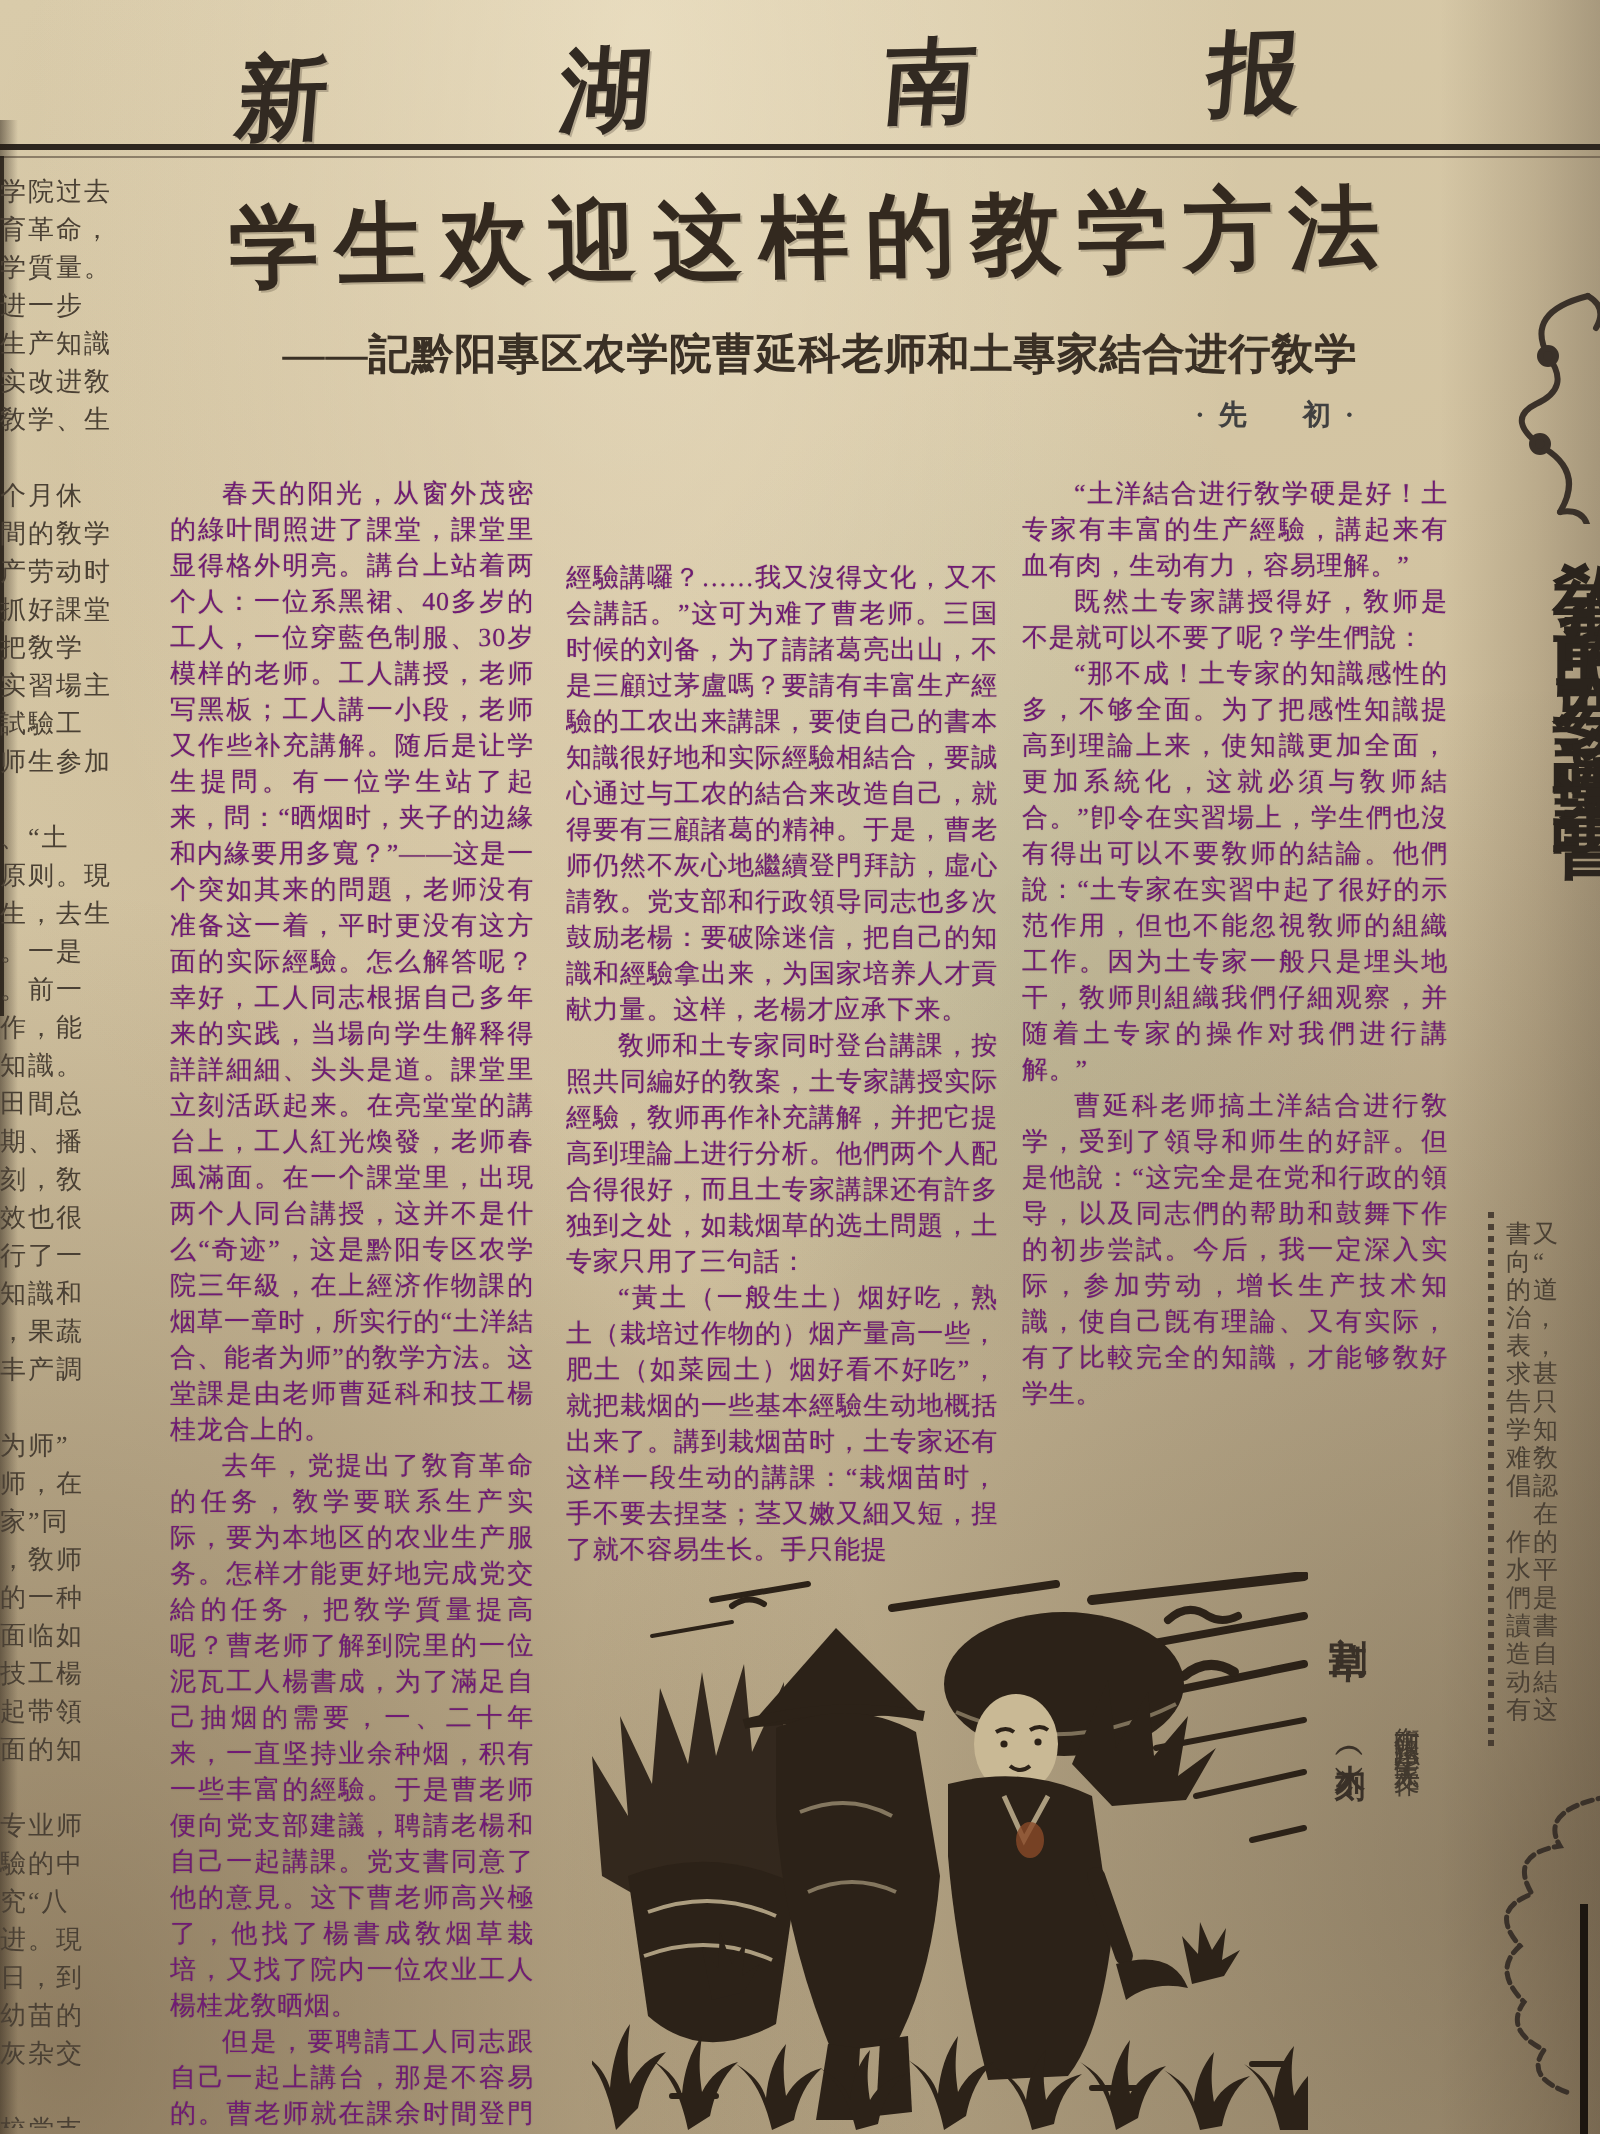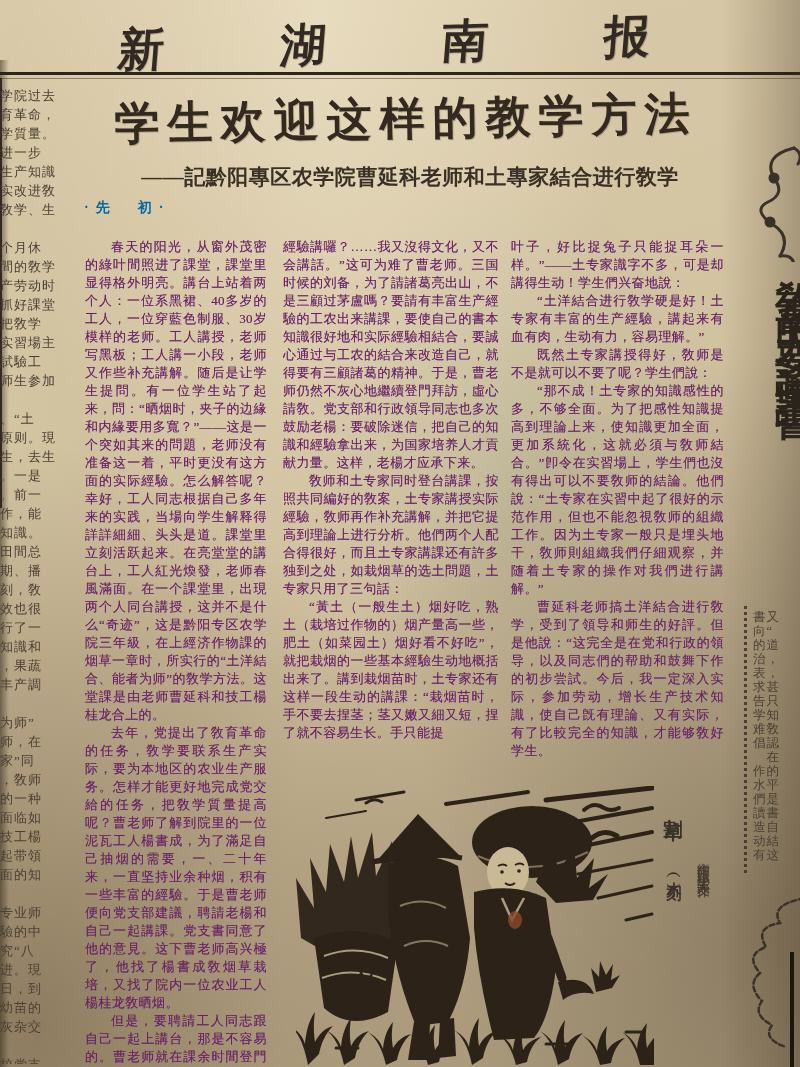--- a/index.html
+++ b/index.html
@@ -35,28 +35,28 @@
     font-size:13px;color:#4a4034;}
   .left-strip div{height:19px;line-height:19px;text-align:left;white-space:nowrap;
     letter-spacing:1px;}
   
   .headline{left:84px;top:94px;width:644px;text-align:center;color:#33291f;
     font-size:45px;font-weight:bold;letter-spacing:8px;line-height:1.1;
     font-family:"DejaVu Serif", serif;transform:rotate(-1deg);
     text-shadow:1px 1px 0 rgba(40,30,20,.22);}
   .subhead{left:110px;top:163px;width:600px;text-align:center;color:#3a3025;
     font-size:21px;font-weight:bold;letter-spacing:0.5px;white-space:nowrap;}
-  .byline{left:84px;top:199px;width:600px;text-align:left;color:#0369a1;
+  .byline{left:84px;top:199px;width:600px;text-align:right;color:#404040;
     font-size:14px;font-weight:bold;letter-spacing:7px;}
   
   .bodycol{top:238px;overflow:hidden;font-size:13px;line-height:18px;
     color:#701a75;text-align:justify;letter-spacing:0.4px;
     text-shadow:0 0 0.6px rgba(70,60,48,.55);font-family:Liberation Serif, serif;}
   .bodycol p{margin:0;text-indent:2em;}
-  .bodycol p.cont{text-indent:0;}
+  .bodycol p.cont{text-indent:0;margin-top:42px;}
   .col1{left:85px;width:182px;height:845px;}
   .col2{left:283px;width:216px;height:564px;}
   .col3{left:511px;width:213px;height:570px;}
   
   .illus{left:296px;top:786px;width:358px;height:281px;}
   .cap-title{left:664px;top:803px;writing-mode:vertical-rl;color:#3a3128;
     font-weight:bold;font-size:19px;letter-spacing:3px;line-height:1;}
   .cap-medium{left:666px;top:868px;writing-mode:vertical-rl;color:#3a3128;
     font-weight:bold;font-size:15px;letter-spacing:2px;line-height:1;}
   .cap-author{left:697px;top:853px;writing-mode:vertical-rl;color:#433a2f;
@@ -146,21 +146,20 @@
   <p>春天的阳光，从窗外茂密的綠叶間照进了課堂，課堂里显得格外明亮。講台上站着两个人：一位系黑裙、40多岁的工人，一位穿藍色制服、30岁模样的老师。工人講授，老师写黑板；工人講一小段，老师又作些补充講解。随后是让学生提問。有一位学生站了起来，問：“晒烟时，夹子的边緣和内緣要用多寬？”——这是一个突如其来的問題，老师没有准备这一着，平时更没有这方面的实际經驗。怎么解答呢？幸好，工人同志根据自己多年来的实践，当場向学生解释得詳詳細細、头头是道。課堂里立刻活跃起来。在亮堂堂的講台上，工人紅光煥發，老师春風滿面。在一个課堂里，出現两个人同台講授，这并不是什么“奇迹”，这是黔阳专区农学院三年級，在上經济作物課的烟草一章时，所实行的“土洋結合、能者为师”的敎学方法。这堂課是由老师曹延科和技工楊桂龙合上的。</p>
   <p>去年，党提出了敎育革命的任务，敎学要联系生产实际，要为本地区的农业生产服务。怎样才能更好地完成党交給的任务，把敎学質量提高呢？曹老师了解到院里的一位泥瓦工人楊書成，为了滿足自己抽烟的需要，一、二十年来，一直坚持业余种烟，积有一些丰富的經驗。于是曹老师便向党支部建議，聘請老楊和自己一起講課。党支書同意了他的意見。这下曹老师高兴極了，他找了楊書成敎烟草栽培，又找了院内一位农业工人楊桂龙敎晒烟。</p>
   <p>但是，要聘請工人同志跟自己一起上講台，那是不容易的。曹老师就在課余时間登門拜訪楊書成。跑了几次，感情是融洽了，但一提到他講課，他就不同意了。他說：“我就种这一点点自己用，有什么</p>
 </div>
 <div class="abs bodycol col2">
   <p class="cont">經驗講囉？……我又沒得文化，又不会講話。”这可为难了曹老师。三国时候的刘备，为了請諸葛亮出山，不是三顧过茅盧嗎？要請有丰富生产經驗的工农出来講課，要使自己的書本知識很好地和实际經驗相結合，要誠心通过与工农的結合来改造自己，就得要有三顧諸葛的精神。于是，曹老师仍然不灰心地繼續登門拜訪，虛心請敎。党支部和行政領导同志也多次鼓励老楊：要破除迷信，把自己的知識和經驗拿出来，为国家培养人才貢献力量。这样，老楊才应承下来。</p>
   <p>敎师和土专家同时登台講課，按照共同編好的敎案，土专家講授实际經驗，敎师再作补充講解，并把它提高到理論上进行分析。他們两个人配合得很好，而且土专家講課还有許多独到之处，如栽烟草的选土問題，土专家只用了三句話：</p>
   <p>“黃土（一般生土）烟好吃，熟土（栽培过作物的）烟产量高一些，肥土（如菜园土）烟好看不好吃”，就把栽烟的一些基本經驗生动地概括出来了。講到栽烟苗时，土专家还有这样一段生动的講課：“栽烟苗时，手不要去捏茎；茎又嫩又細又短，捏了就不容易生长。手只能提</p>
 </div>
 <div class="abs bodycol col3">
-  <p class="cont">叶子，好比捉兔子只能捉耳朵一样。”——土专家識字不多，可是却講得生动！学生們兴奋地說：</p>
   <p>“土洋結合进行敎学硬是好！土专家有丰富的生产經驗，講起来有血有肉，生动有力，容易理解。”</p>
   <p>既然土专家講授得好，敎师是不是就可以不要了呢？学生們說：</p>
   <p>“那不成！土专家的知識感性的多，不够全面。为了把感性知識提高到理論上来，使知識更加全面，更加系統化，这就必須与敎师結合。”卽令在实習場上，学生們也沒有得出可以不要敎师的結論。他們說：“土专家在实習中起了很好的示范作用，但也不能忽視敎师的組織工作。因为土专家一般只是埋头地干，敎师則組織我們仔細观察，并随着土专家的操作对我們进行講解。”</p>
   <p>曹延科老师搞土洋結合进行敎学，受到了領导和师生的好評。但是他說：“这完全是在党和行政的領导，以及同志們的帮助和鼓舞下作的初步尝試。今后，我一定深入实际，参加劳动，增长生产技术知識，使自己旣有理論、又有实际，有了比較完全的知識，才能够敎好学生。</p>
 </div>
 
 <div class="abs illus">
   <svg width="358" height="281" viewBox="0 0 358 281" xmlns="http://www.w3.org/2000/svg">
     <g stroke="#2c2218" stroke-linecap="round" fill="none">
       <path d="M150 18 L232 6" stroke-width="4"></path>

